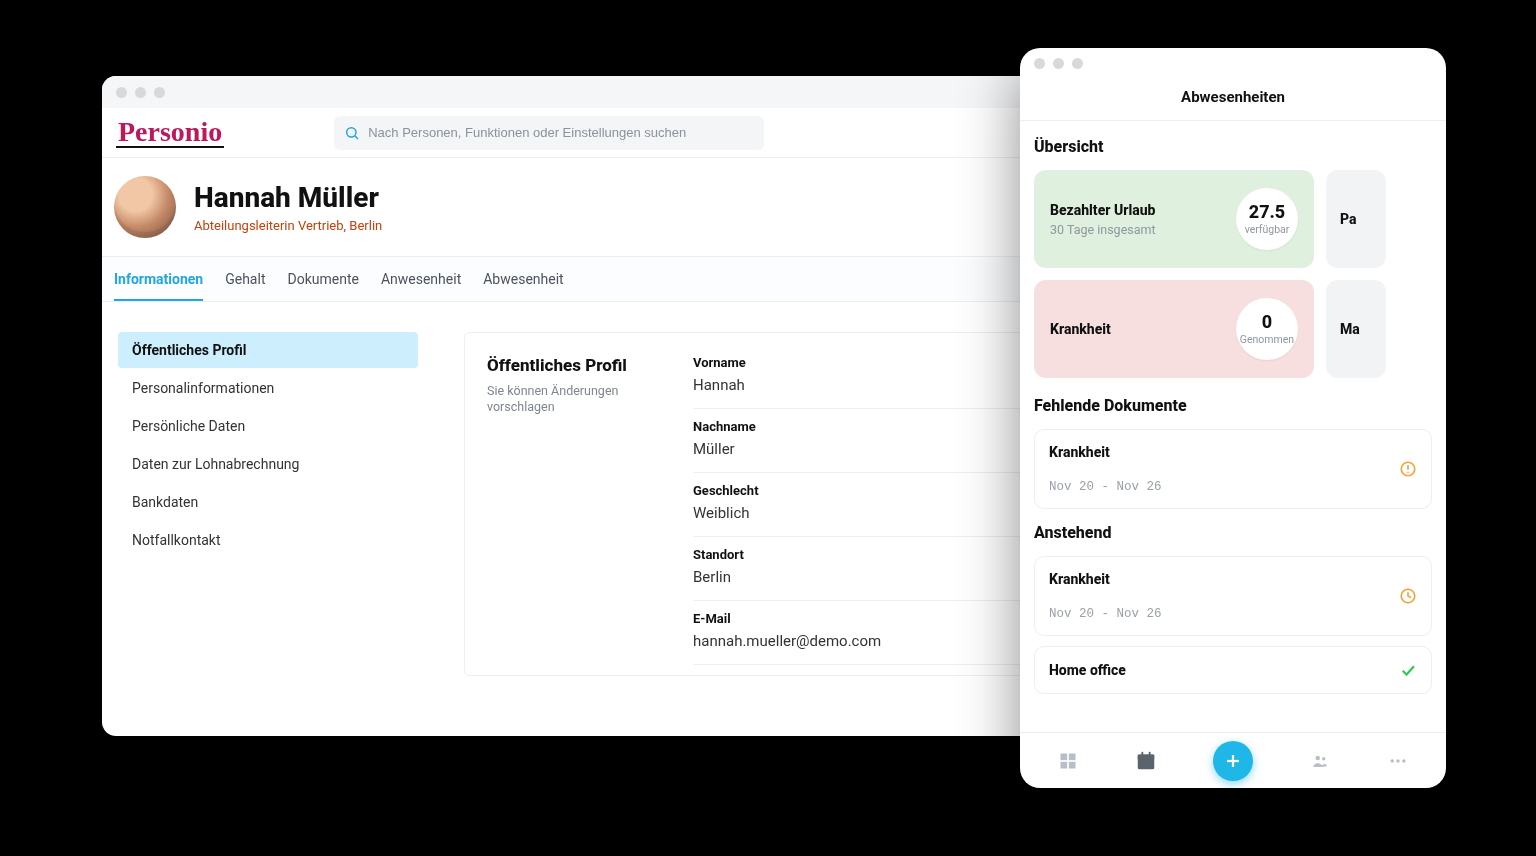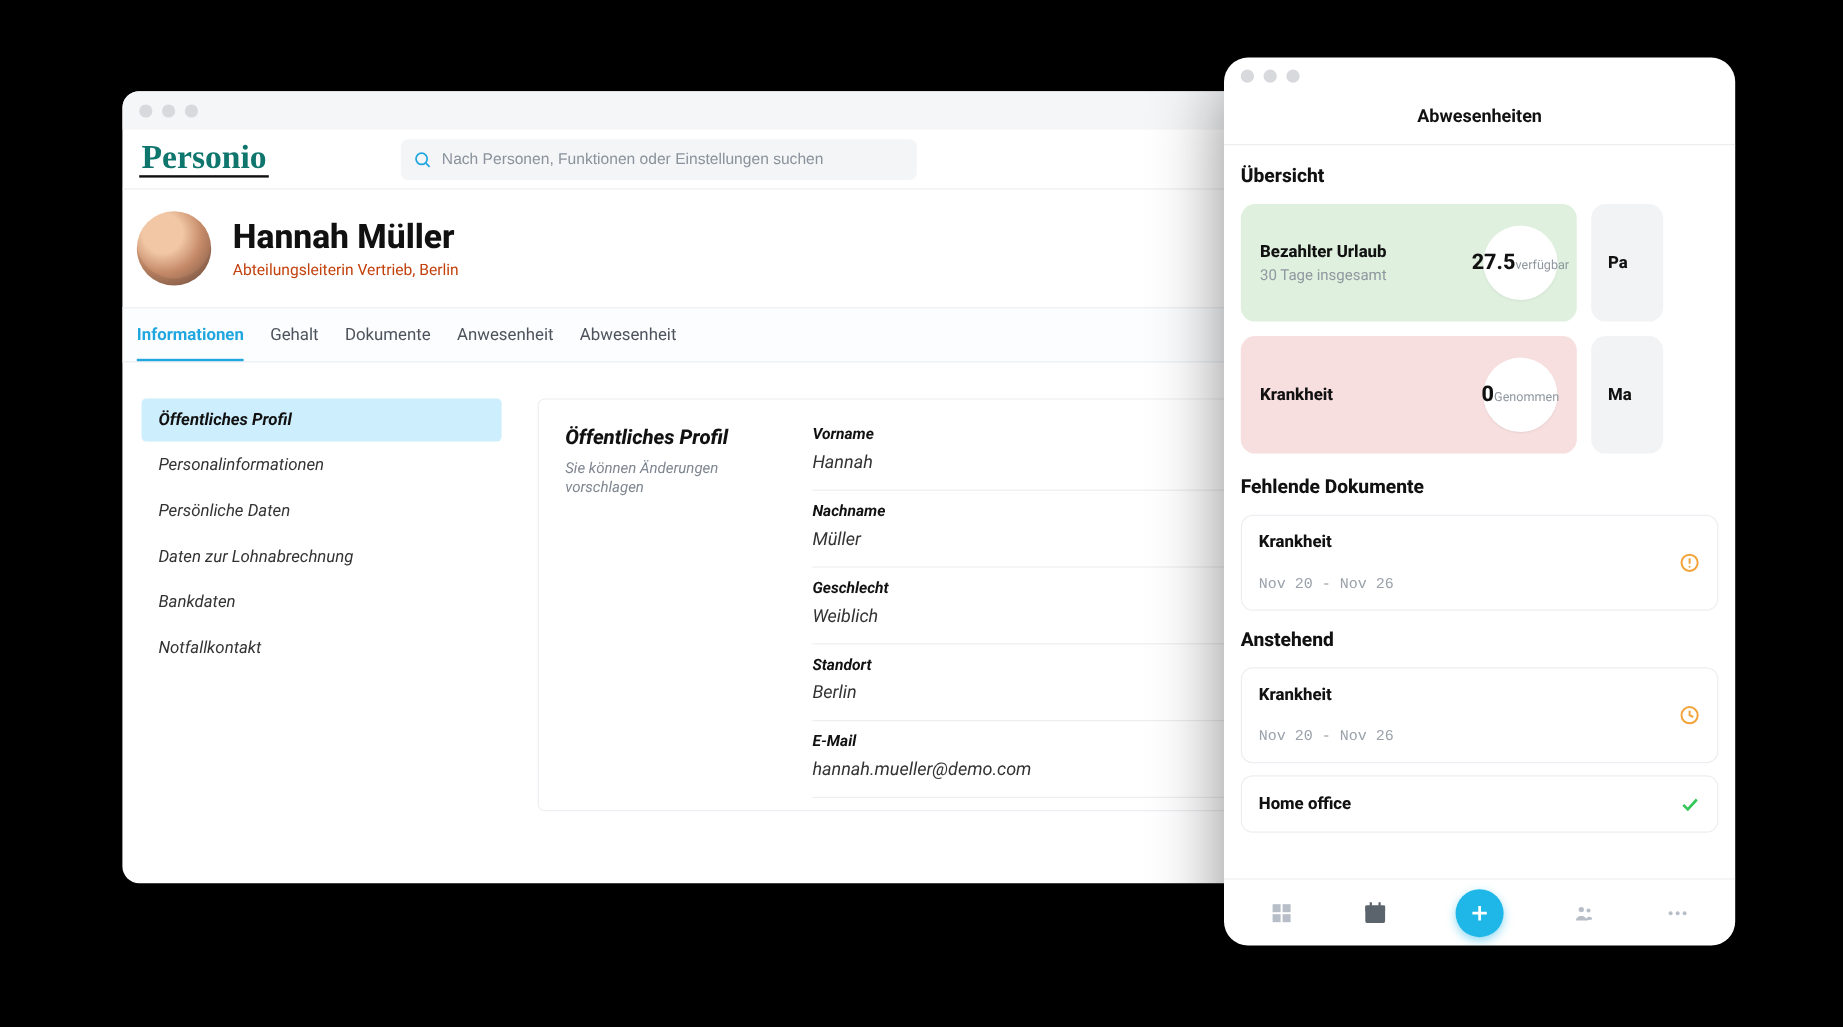--- a/index.html
+++ b/index.html
@@ -42,21 +42,21 @@
     align-items: center;
     height: 50px;
     border-bottom: 1px solid #eceef1;
     padding: 0 12px;
     gap: 110px;
   }
   .logo {
     font-family: "Brush Script MT", cursive;
     font-size: 28px;
     font-weight: 700;
-    color: #0f766e;
+    color: #be185d;
     border-bottom: 2px solid #111;
     padding: 0 2px 0px 2px;
     line-height: 1;
     margin-left: 2px;
   }
   .search-wrap {
     flex: 0 0 430px;
     height: 34px;
     background: #f3f5f7;
     border-radius: 6px;
@@ -112,22 +112,21 @@
   }
   .tab.active {
     color: #21a7e0;
     font-weight: 700;
     border-bottom-color: #21a7e0;
   }
 
   .content-area {
     display: flex;
     padding: 30px 12px 0 16px;
-    gap: 30px;
-    font-style: italic;
+    gap: 46px;
   }
   .side-nav {
     width: 300px;
   }
   .side-item {
     padding: 10px 14px;
     font-size: 14px;
     color: #333;
     border-radius: 4px;
     cursor: pointer;
@@ -192,21 +191,21 @@
     display:flex; align-items:center; justify-content:space-between;
     gap: 10px;
   }
   .summary-card.green { background:#dff1de; }
   .summary-card.pink  { background:#f7dedf; }
   .summary-card.grey  { background:#f2f3f5; width: 60px; flex: 0 0 60px; padding: 18px 0 18px 14px;}
   .sc-title { font-size:14px; font-weight:800; color:#111; }
   .sc-sub   { font-size:12.5px; color:#8f979f; margin-top:4px;}
   .circle-badge {
     width:62px; height:62px; border-radius:50%; background:#fff;
-    display:flex; flex-direction:row; align-items:center; justify-content:center;
+    display:flex; flex-direction:column; align-items:center; justify-content:center;
     box-shadow: 0 1px 2px rgba(0,0,0,.06);
     flex-shrink:0;
   }
   .cb-num { font-size:18px; font-weight:800; color:#111; line-height:1;}
   .cb-label{ font-size:10.5px; color:#8f979f; margin-top:2px;}
 
   .doc-card, .pend-card {
     border:1px solid #eceef1; border-radius:10px;
     padding: 14px 14px;
     display:flex; align-items:center; justify-content:space-between;

